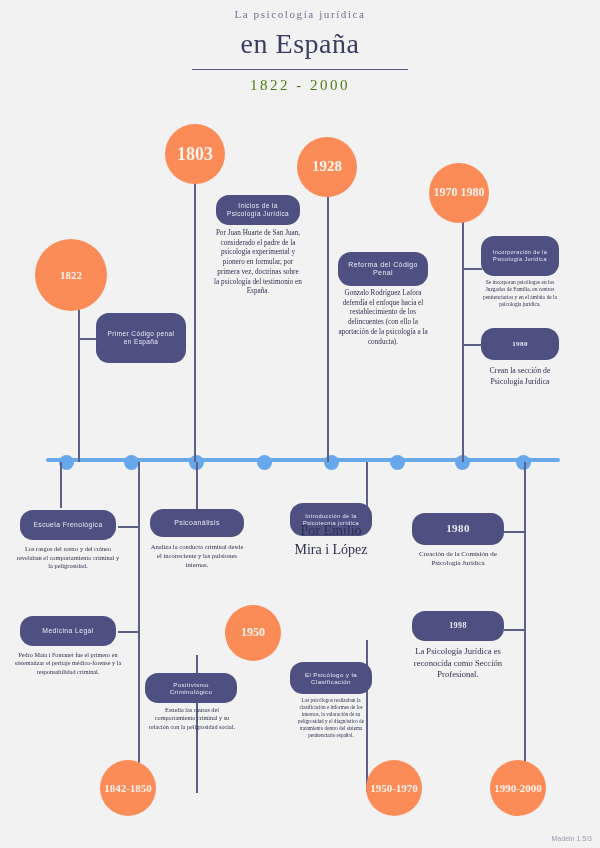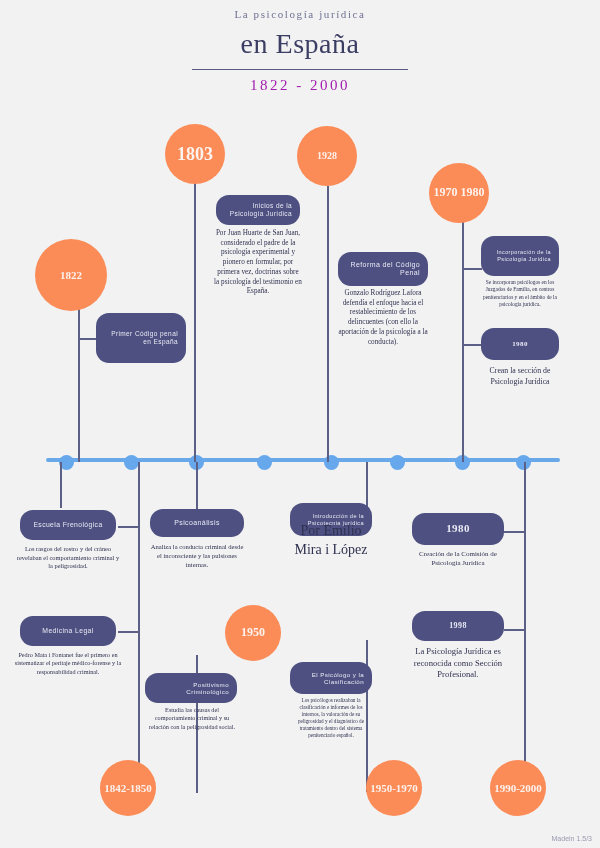--- a/index.html
+++ b/index.html
@@ -22,21 +22,21 @@
   .maintitle{
     font-family:"Liberation Serif", serif;
     font-size:28px;color:#3b3d63;margin-top:8px;letter-spacing:.5px;
   }
   .rule{
     width:216px;height:1px;background:#585b84;
     margin:9px auto 0 auto;
   }
   .subtitle{
     font-family:"Liberation Serif", serif;
-    font-size:15px;letter-spacing:2.5px;color:#a21caf;margin-top:7px;
+    font-size:15px;letter-spacing:2.5px;color:#4d7c0f;margin-top:7px;
   }
 
   
   .axis{
     position:absolute;left:46px;top:458px;width:514px;height:4px;
     background:#6aa9e9;border-radius:2px;
   }
   .dot{
     position:absolute;width:15px;height:15px;border-radius:50%;
     background:#67a8ec;top:455px;
@@ -52,21 +52,21 @@
     background:#fb8b57;
     display:flex;align-items:center;justify-content:center;
     text-align:center;color:#fdf3ee;
     font-family:"Liberation Serif", serif;
     font-weight:bold;line-height:1.15;
   }
 
   
   .pill{
     position:absolute;background:#4d5080;border-radius:13px;
-    color:#e9eaf5;text-align:right;
+    color:#e9eaf5;text-align:center;
     display:flex;align-items:center;justify-content:center;
     padding:4px 8px;box-sizing:border-box;
     line-height:1.2;letter-spacing:.4px;
   }
   .pill.year{font-family:"Liberation Serif", serif;font-weight:bold;}
 
   
   .body{
     position:absolute;
     font-family:"Liberation Serif", serif;
@@ -113,21 +113,21 @@
   <div class="hline" style="left:462px; top:344px; width:20px;"></div>
 
   <div class="circle" style="left:35px;top:239px;width:72px;height:72px;font-size:11px;">
     <span>1822</span>
   </div>
 
   <div class="circle" style="left:165px;top:124px;width:60px;height:60px;font-size:18px;">
     <span>1803</span>
   </div>
 
-  <div class="circle" style="left:297px;top:126px;width:60px;height:60px;font-size:10px;">
+  <div class="circle" style="left:297px;top:137px;width:60px;height:60px;font-size:15px;">
     <span>1928</span>
   </div>
 
   <div class="circle" style="left:429px;top:163px;width:60px;height:60px;font-size:12px;">
     <span>1970 1980</span>
   </div>
 
   <div class="pill" style="left:96px;top:313px;width:90px;height:50px;font-size:6.5px;">
     <span>Primer Código penal en España</span>
   </div>

